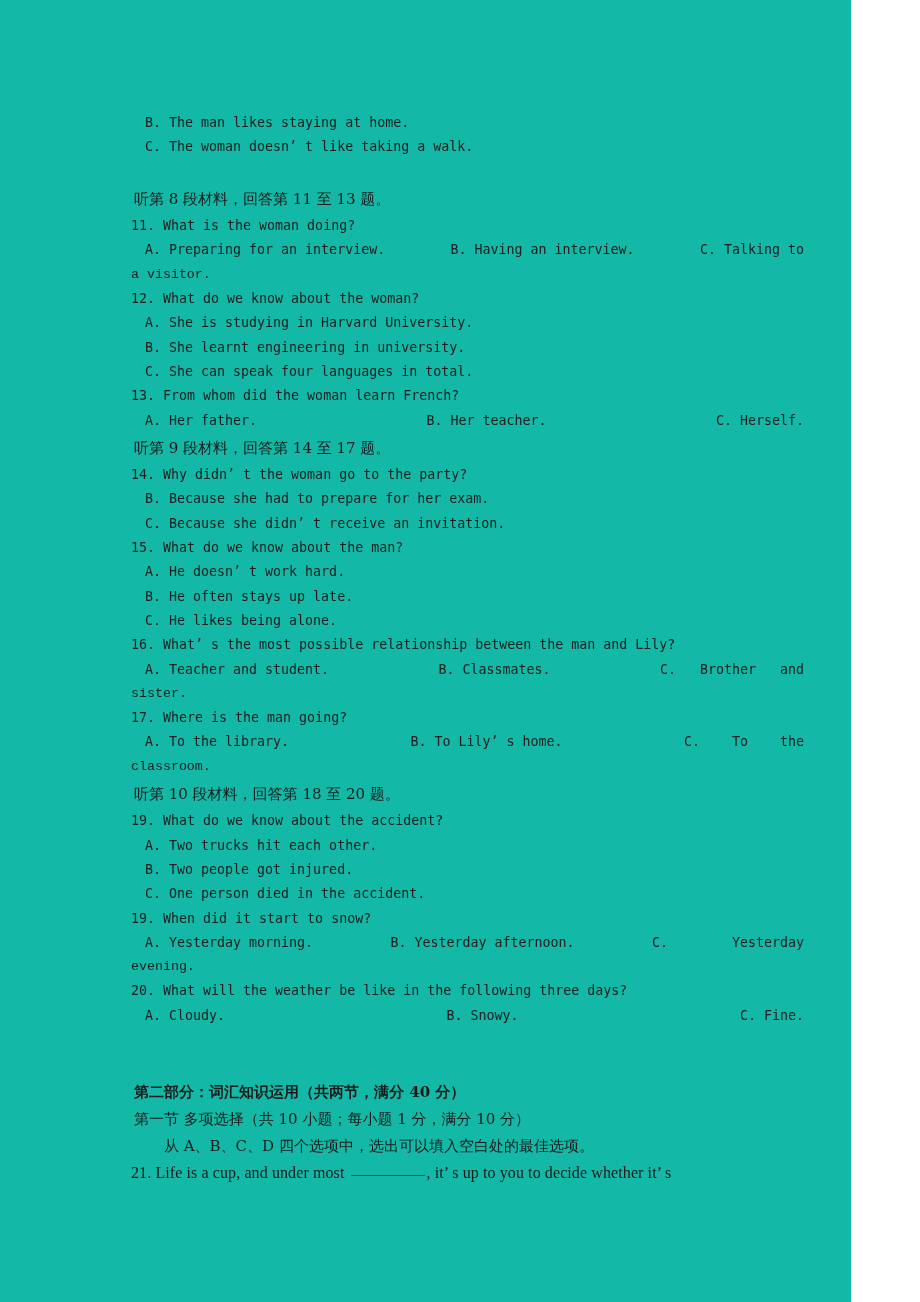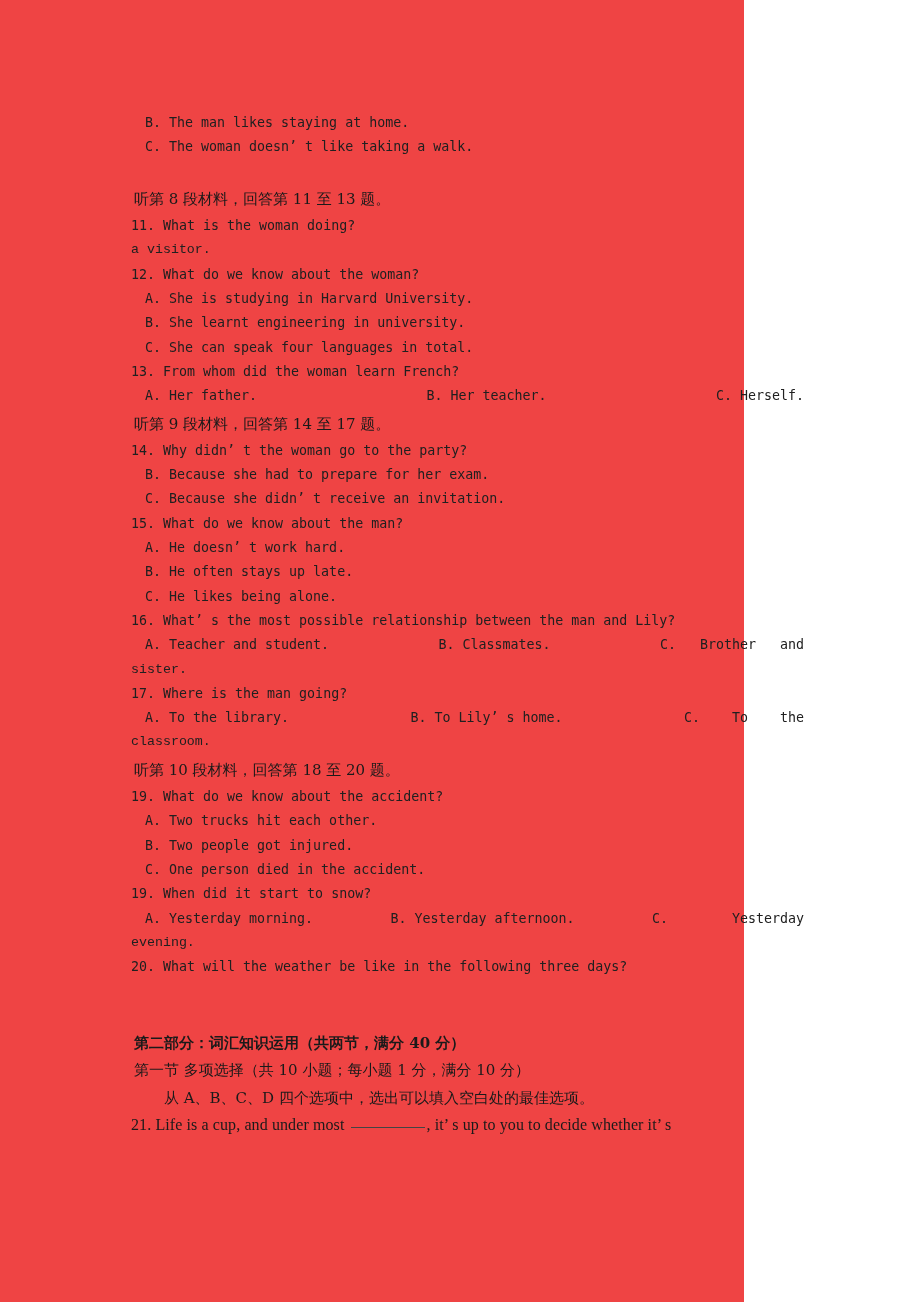--- a/index.html
+++ b/index.html
@@ -14,23 +14,23 @@
     position: relative;
     overflow: hidden;
     font-family: "Liberation Serif", "DejaVu Serif", serif;
     color: #1a1a1a;
     -webkit-font-smoothing: none;
   }
 
   #page {
     position: absolute;
     left: 0; top: 0;
-    width: 744px;
+    width: 851px;
     height: 1302px;
-    background: #ef4444;
+    background: #14b8a6;
   }
 
   #content {
     position: absolute;
     left: 131px;
     top: 111px;
     width: 659px;   
   }
 
   
@@ -106,20 +106,25 @@
   <div id="content">
 
     <div class="en opt">B. The man likes staying at home.</div>
     <div class="en opt">C. The woman doesn’ t like taking a walk.</div>
 
     <div class="blank"></div>
 
     <div class="cn">听第 8 段材料，回答第 11 至 13 题。</div>
 
     <div class="en q">11. What is the woman doing?</div>
+    <div class="en just pl">
+      <span>A. Preparing for an interview.</span>
+      <span>B. Having an interview.</span>
+      <span>C. Talking to</span>
+    </div>
     <div class="en cont">a visitor.</div>
 
     <div class="en q">12. What do we know about the woman?</div>
     <div class="en opt">A. She is studying in Harvard University.</div>
     <div class="en opt">B. She learnt engineering in university.</div>
     <div class="en opt">C. She can speak four languages in total.</div>
 
     <div class="en q">13. From whom did the woman learn French?</div>
     <div class="en just pl">
       <span>A. Her father.</span>
@@ -163,20 +168,25 @@
 
     <div class="en q">19. When did it start to snow?</div>
     <div class="en just pl">
       <span>A. Yesterday morning.</span>
       <span>B. Yesterday afternoon.</span>
       <span>C.        Yesterday</span>
     </div>
     <div class="en cont">evening.</div>
 
     <div class="en q">20. What will the weather be like in the following three days?</div>
+    <div class="en just pl">
+      <span>A. Cloudy.</span>
+      <span>B. Snowy.</span>
+      <span>C. Fine.</span>
+    </div>
 
     <div class="blank"></div>
     <div class="blank"></div>
 
     <div class="cn cn-bold">第二部分：词汇知识运用（共两节，满分 40 分）</div>
     <div class="cn">第一节 多项选择（共 10 小题；每小题 1 分，满分 10 分）</div>
     <div class="cn cn-indent">从 A、B、C、D 四个选项中，选出可以填入空白处的最佳选项。</div>
 
     <div class="serif-line"><span>21. Life is a cup, and under most </span><span class="blankfill"></span><span>, it’ s up to you to decide whether it’ s</span></div>
 

